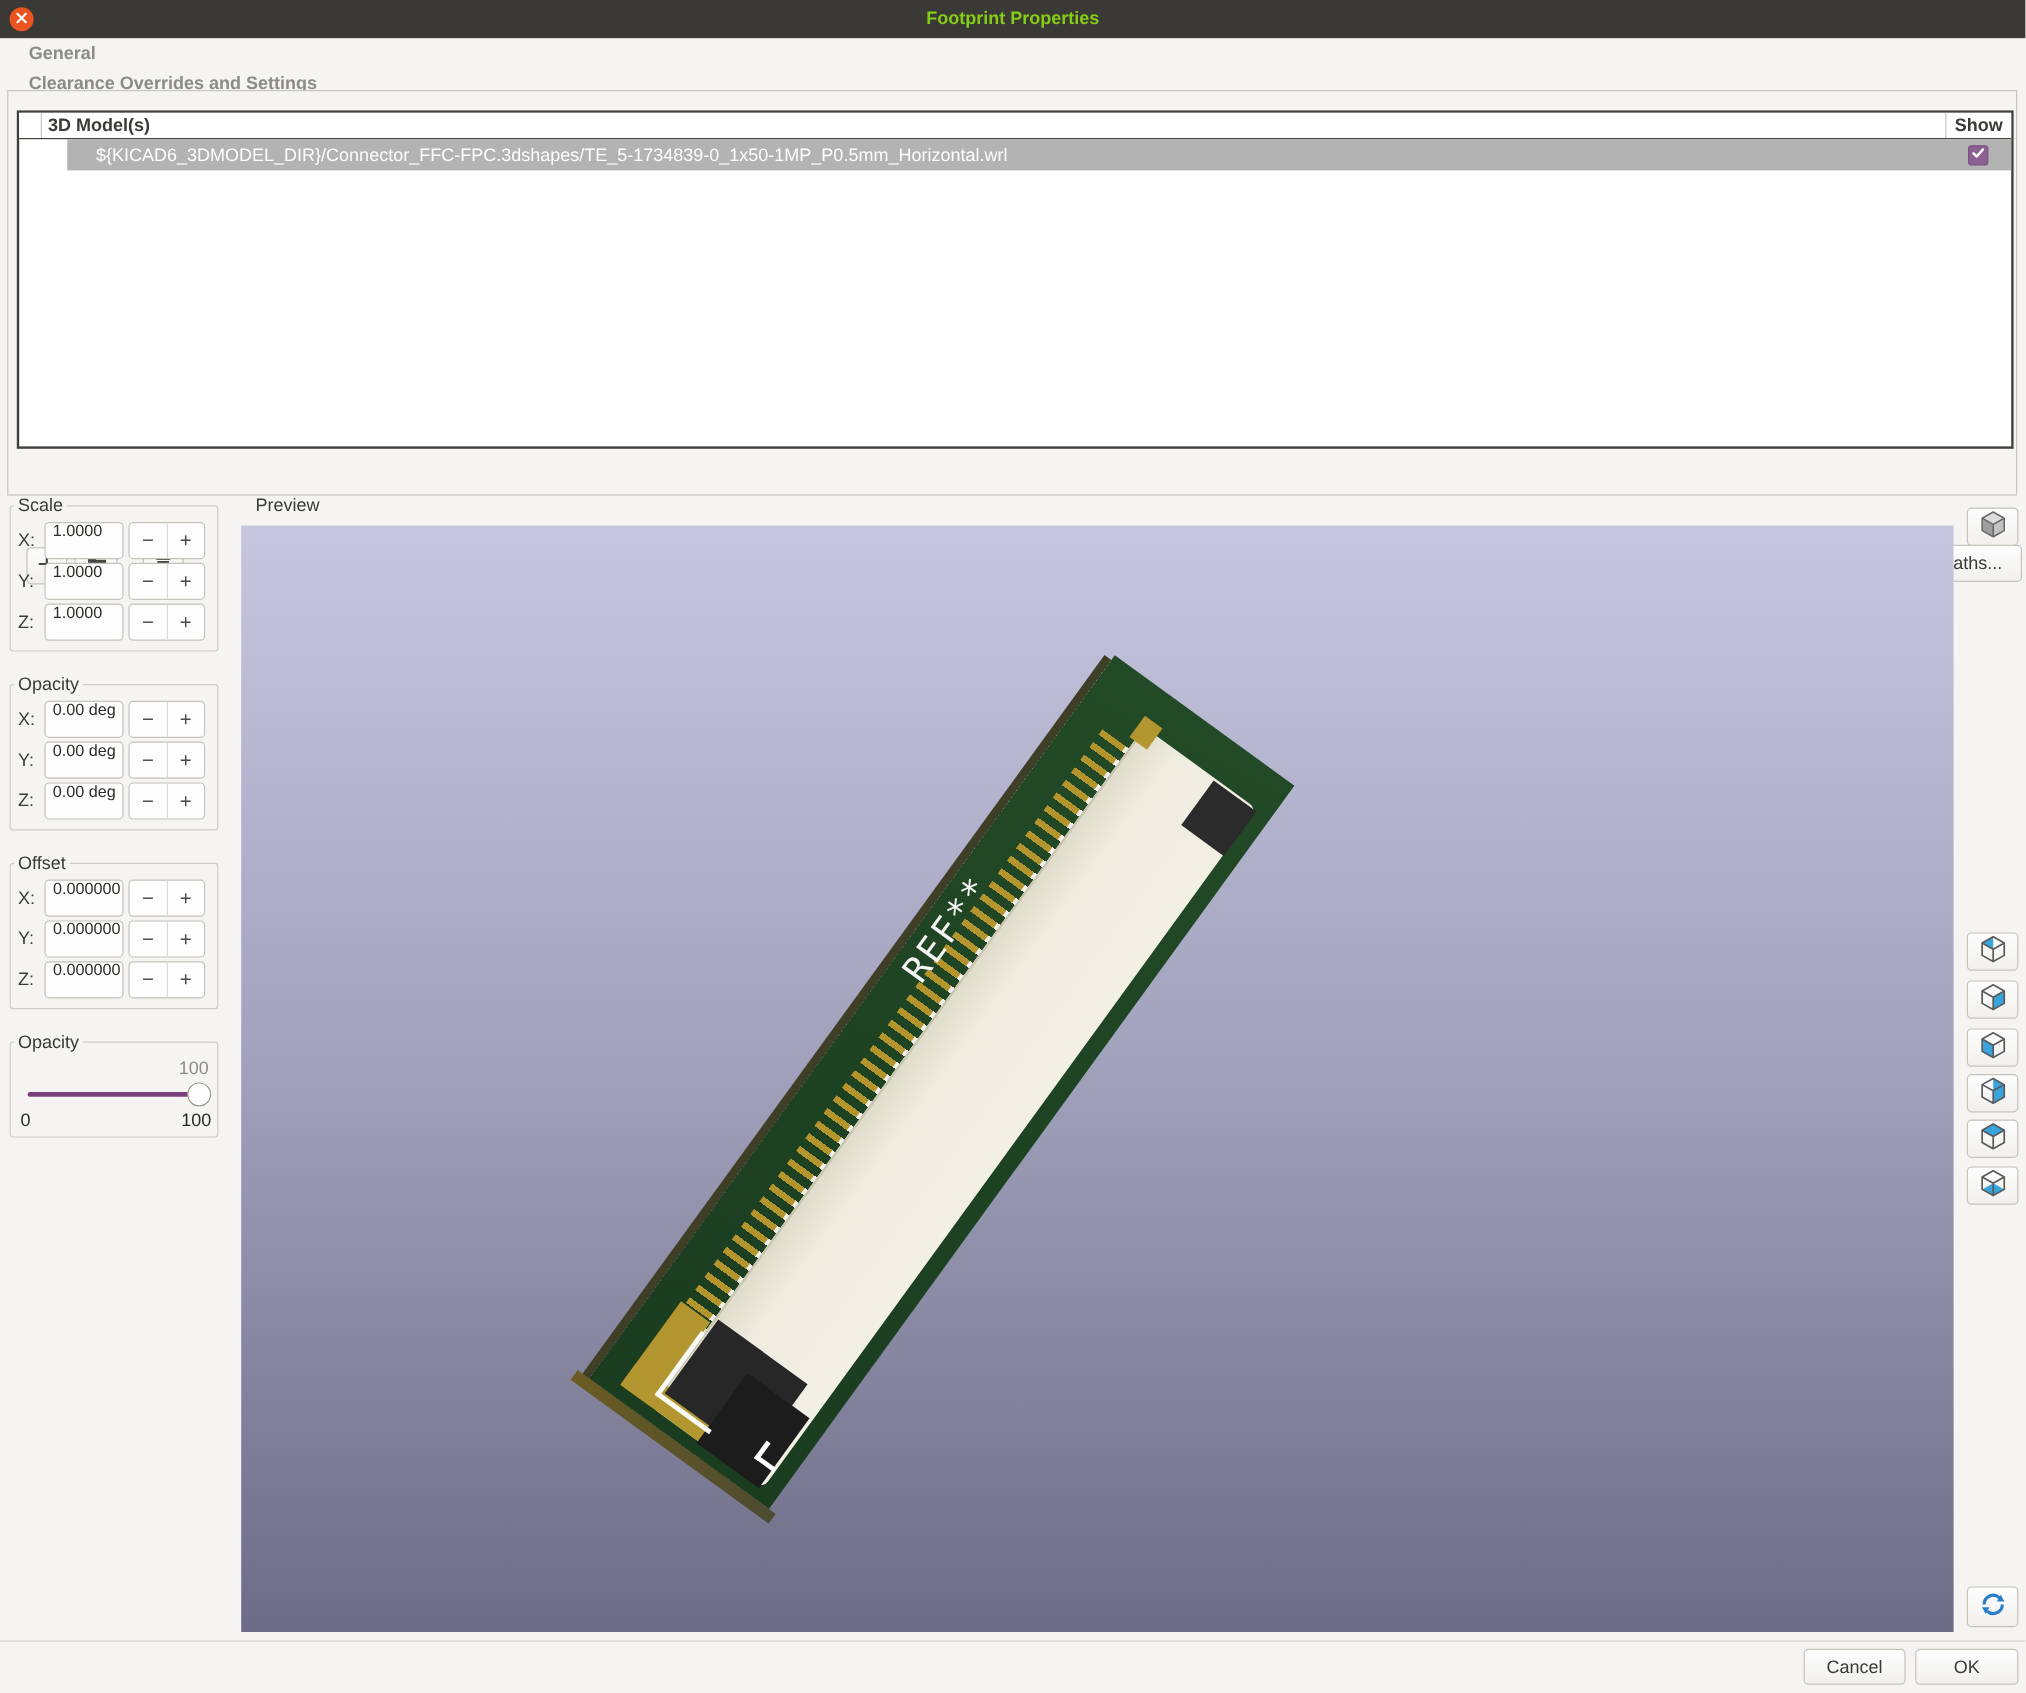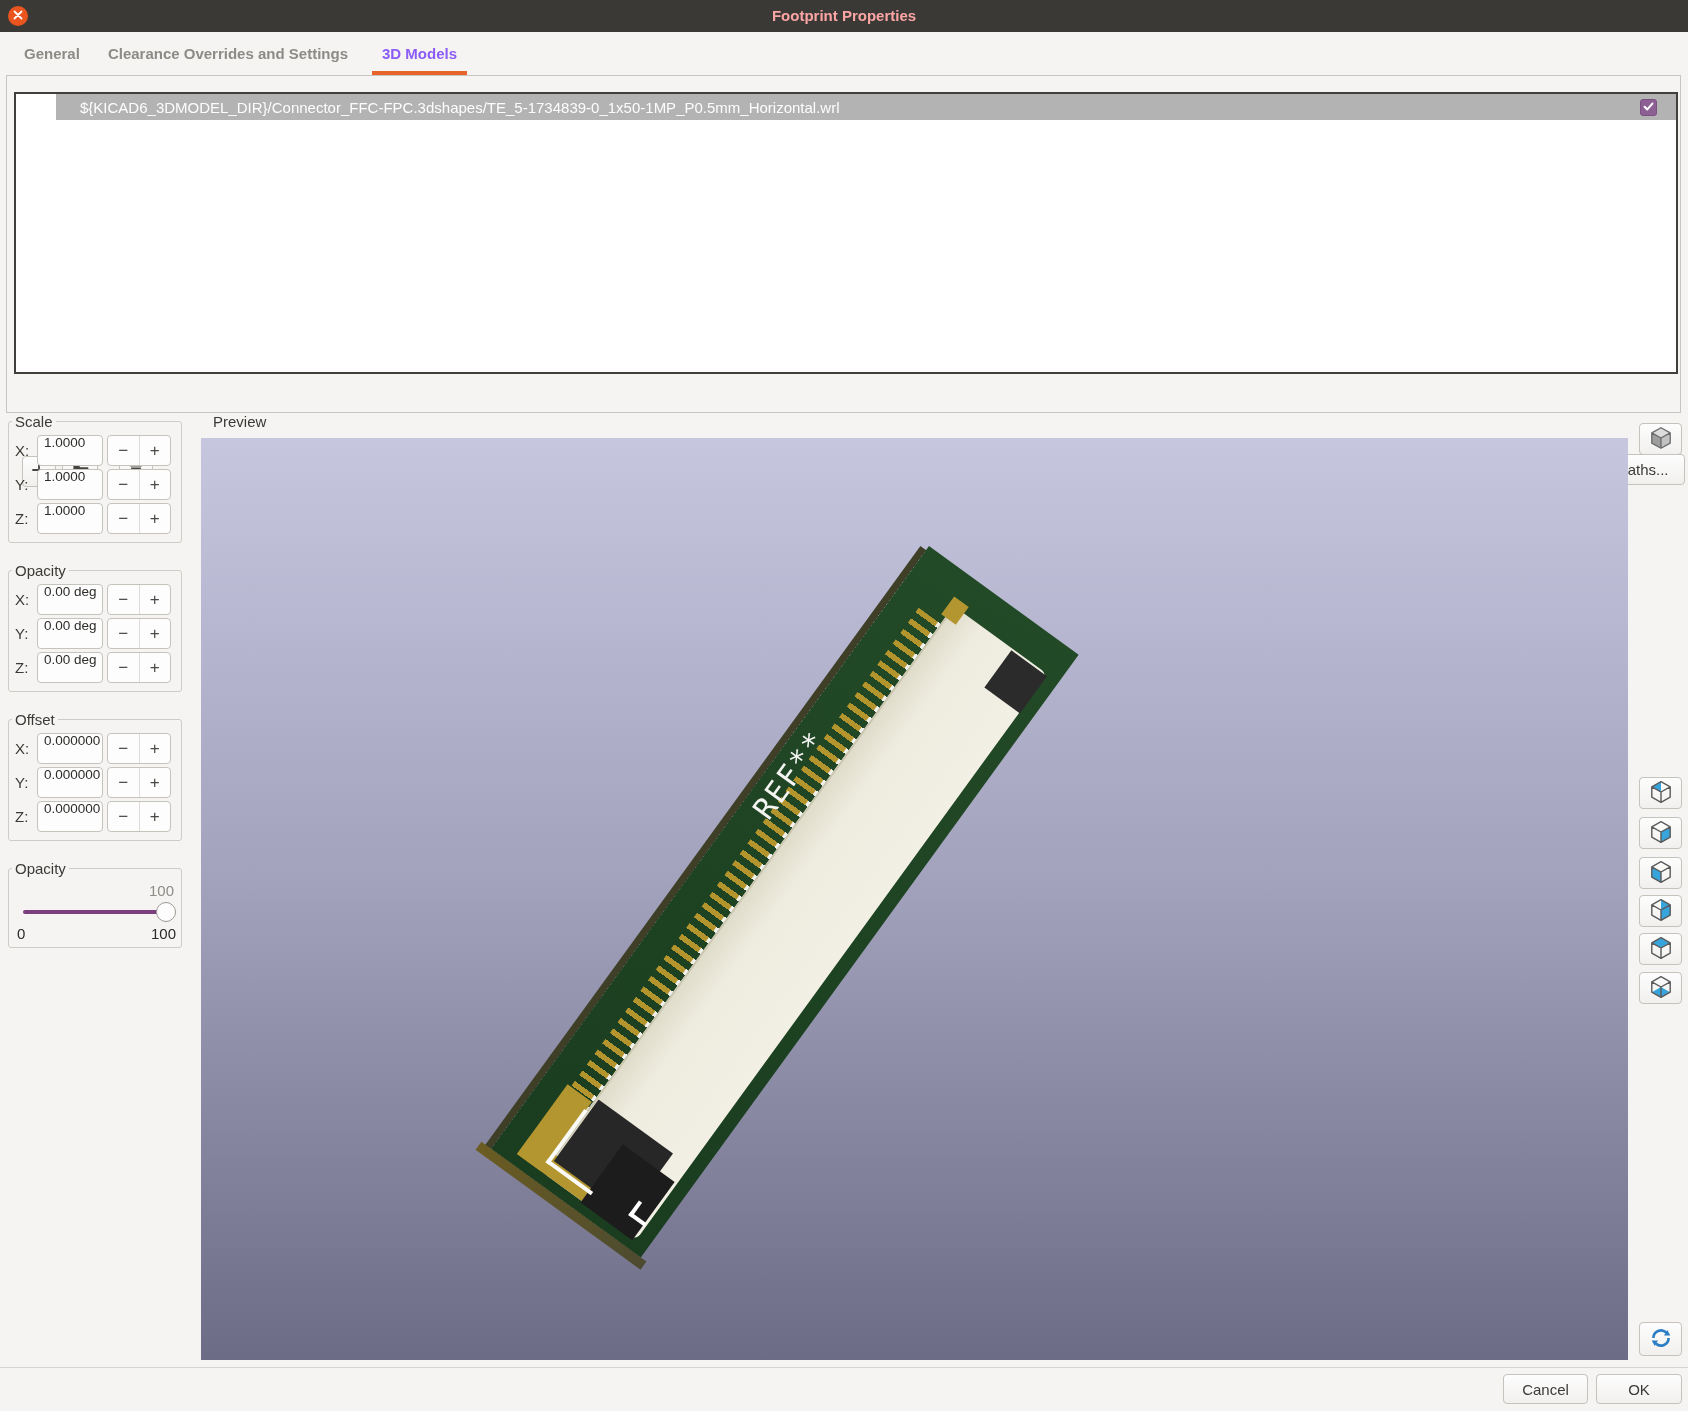--- a/index.html
+++ b/index.html
@@ -7,27 +7,27 @@
   body {
     font-family:"Liberation Sans", sans-serif;
     background:#f5f4f2; color:#3b3a37; font-size:15px;
     position:relative; overflow:hidden;
   }
   .abs { position:absolute; }
 
   
   .titlebar { position:absolute; left:0; top:0; width:1688px; height:32px; background:#3b3935; }
   .title-text { position:absolute; left:0; right:0; top:0; line-height:32px; text-align:center;
-                color:#fca5a5; font-weight:bold; font-size:15px; }
+                color:#84cc16; font-weight:bold; font-size:15px; }
   .close-btn { position:absolute; left:8px; top:6px; width:20px; height:20px; border-radius:50%;
                background:#e9541f; border:none; cursor:default; display:flex; align-items:center; justify-content:center; }
 
   
   .tabbar { position:absolute; left:0; top:32px; width:1688px; height:43px; display:flex;
-            align-items:stretch; padding-left:20px; background:#f5f4f2; }
+            align-items:stretch; padding-left:20px; background:#f5f4f2;flex-direction:column; }
   .tab { font-weight:bold; font-size:15px; color:#8c8b86; display:flex; align-items:center;
          padding:0 4px; margin-right:20px; border-bottom:4px solid transparent; padding-top:4px; }
   .tab.active { color:#8b5cf6; border-bottom:4px solid #e8632a; padding-left:10px; padding-right:10px; }
 
   
   .top-panel { position:absolute; left:6px; top:75px; width:1675px; height:338px;
                border:1px solid #c8c5c0; background:#f5f4f2; }
   .model-table { position:absolute; left:7px; top:16px; width:1664px; height:282px;
                  border:2px solid #413f3b; background:#ffffff; }
   .thead { display:flex; height:22px; border-bottom:1px solid #413f3b; background:#ffffff; }
@@ -130,20 +130,25 @@
 </div>
 
 <div class="tabbar">
   <div class="tab">General</div>
   <div class="tab">Clearance Overrides and Settings</div>
   <div class="tab active">3D Models</div>
 </div>
 
 <div class="top-panel">
   <div class="model-table">
+    <div class="thead">
+      <div class="th-handle"></div>
+      <div class="th-model">3D Model(s)</div>
+      <div class="th-show">Show</div>
+    </div>
     <div class="trow">
       <div class="td-handle"></div>
       <div class="td-path">${KICAD6_3DMODEL_DIR}/Connector_FFC-FPC.3dshapes/TE_5-1734839-0_1x50-1MP_P0.5mm_Horizontal.wrl</div>
       <div class="td-show">
         <div class="checkbox">
           <span>
             <svg width="13" height="13" viewBox="0 0 13 13">
                 <path d="M2.6 6.8 L5.3 9.4 L10.4 3.6" stroke="#ffffff" stroke-width="2.1" fill="none" stroke-linecap="round" stroke-linejoin="round"></path>
               </svg>
           </span>

